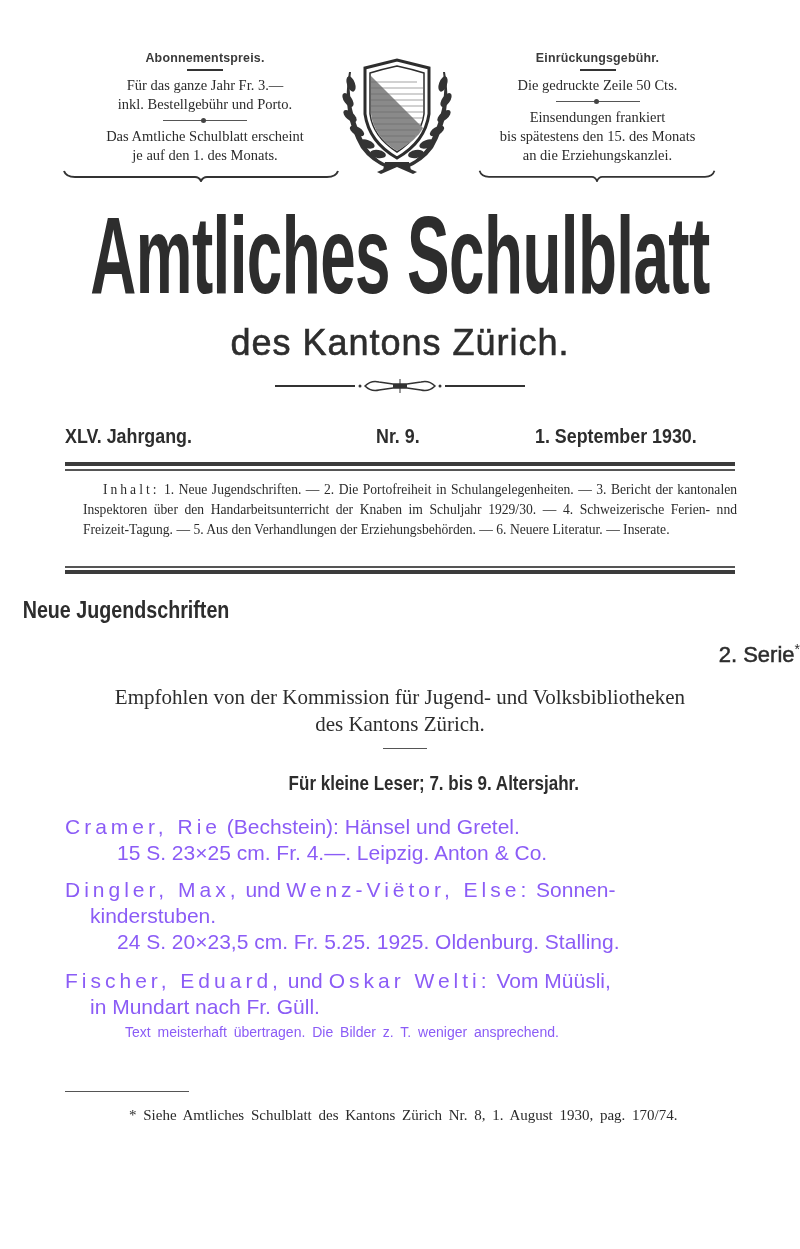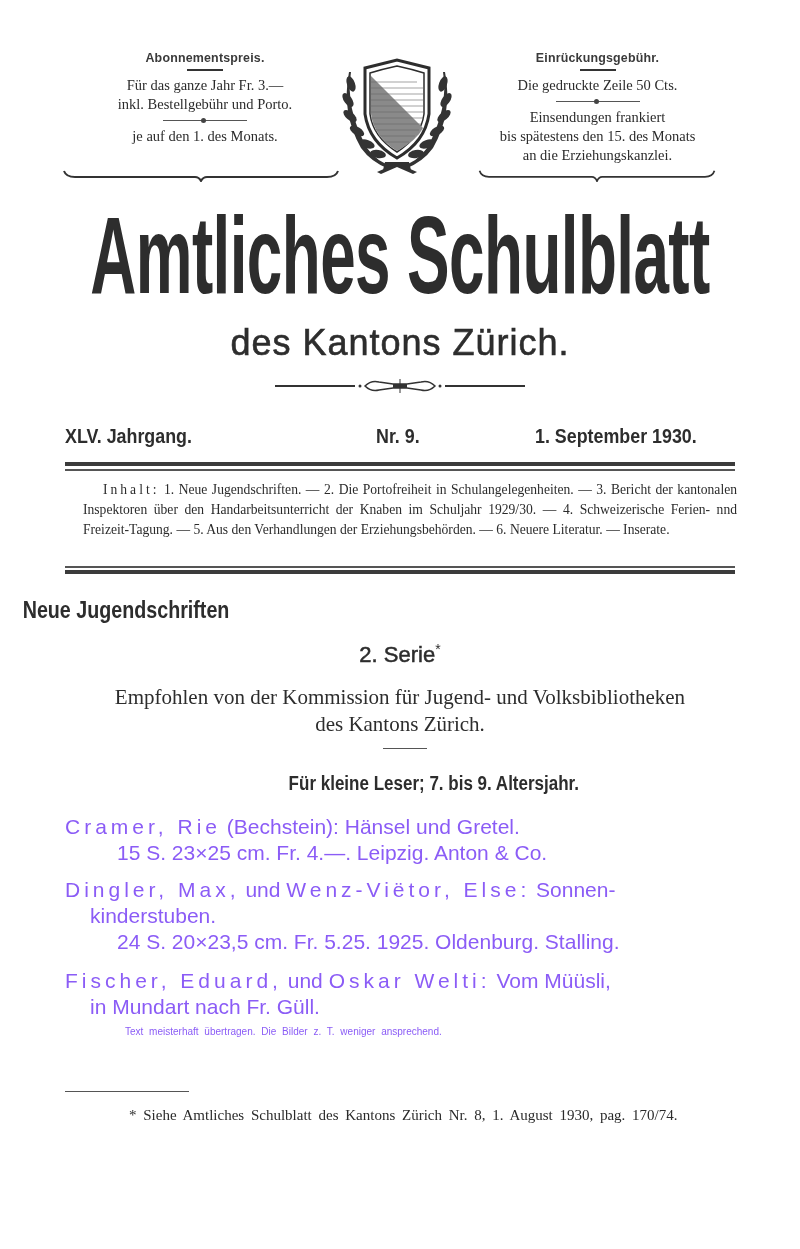--- a/index.html
+++ b/index.html
@@ -33,45 +33,46 @@
     .rule-thin { position: absolute; left: 65px; width: 670px; height: 1.5px; background: #555; }
 
     
     .contents { position: absolute; left: 65px; top: 480px; width: 672px; font-family: "Liberation Serif", serif; font-size: 13.6px; line-height: 20px; color: #2b2b2b; text-align: justify; }
     .contents .lbl { letter-spacing: 3px; margin-left: 38px; }
     .contents p { margin: 0; padding-left: 18px; text-indent: -18px; text-align: justify; }
 
     
     .art-title { position: absolute; left: 0; width: 800px; top: 596px; text-align: left; font-family: "Liberation Sans", sans-serif; font-weight: bold; font-size: 24px; color: #2d2d2d; }
     .art-title span { display: inline-block; transform: scaleX(0.82); }
-    .art-serie { position: absolute; left: 0; width: 800px; top: 641px; text-align: center; font-family: "Liberation Sans", sans-serif; font-size: 22px; color: #2d2d2d; -webkit-text-stroke: 0.5px #2d2d2d; }
+    .art-serie { position: absolute; left: 0; width: 800px; top: 641px; text-align: right; font-family: "Liberation Sans", sans-serif; font-size: 22px; color: #2d2d2d; -webkit-text-stroke: 0.5px #2d2d2d; }
     .art-serie sup { font-size: 14px; -webkit-text-stroke: 0; font-weight: normal; }
     .art-rec { position: absolute; left: 60px; width: 680px; top: 684px; text-align: center; font-family: "Liberation Serif", serif; font-size: 21px; line-height: 27px; color: #2d2d2d; }
     .short-rule { position: absolute; left: 383px; top: 748px; width: 44px; height: 1px; background: #555; }
     .section-hd { position: absolute; left: 0; width: 800px; top: 772px; text-align: center; font-family: "Liberation Sans", sans-serif; font-weight: bold; font-size: 20px; color: #2d2d2d; padding-left: 34px; }
     .section-hd span { display: inline-block; transform: scaleX(0.85); }
 
     .entry { position: absolute; left: 65px; width: 675px; font-family: Liberation Sans, sans-serif; font-size: 21px; line-height: 26px; color: #8b5cf6; }
     .entry .sp { letter-spacing: 4px; }
     .entry .l2 { padding-left: 25px; }
     .entry .l3 { padding-left: 52px; }
-    .entry .note { padding-left: 60px; font-size: 10px; line-height: 24px; text-align: justify; word-spacing: 3px; }
+    .entry .note { padding-left: 60px; font-size: 14px; line-height: 24px; text-align: justify; word-spacing: 3px; }
 
     .fn-rule { position: absolute; left: 65px; top: 1091px; width: 124px; height: 1px; background: #555; }
     .footnote { position: absolute; left: 65px; width: 672px; top: 1103px; font-family: "Liberation Serif", serif; font-size: 15px; line-height: 24px; color: #2b2b2b; text-align: justify; text-indent: 64px; word-spacing: 3px; }
   </style>
 </head>
 <body>
 
 <div class="hdr-box hdr-left">
   <div class="hdr-title">Abonnementspreis.</div>
   <div class="hdr-rule"></div>
   <div>Für das ganze Jahr Fr. 3.—</div>
   <div>inkl. Bestellgebühr und Porto.</div>
   <div class="orn-rule"></div>
+  <div>Das Amtliche Schulblatt erscheint</div>
   <div>je auf den 1. des Monats.</div>
 </div>
 <svg class="brace" style="left:63px;width:276px;" viewBox="0 0 276 12">
   <path d="M1 1 Q3 7 12 7 L132 7 Q136 7 138 11 Q140 7 144 7 L264 7 Q273 7 275 1" fill="none" stroke="#333" stroke-width="2"></path>
 </svg>
 
 <svg class="crest" viewBox="0 0 120 120">
   <g fill="#333">
     <path d="M14 14 Q8 50 30 90 Q40 104 55 108 L52 111 Q34 104 24 90 Q4 55 12 14 Z"></path>
     <ellipse cx="14" cy="26" rx="4" ry="8" transform="rotate(-20 14 26)"></ellipse>

